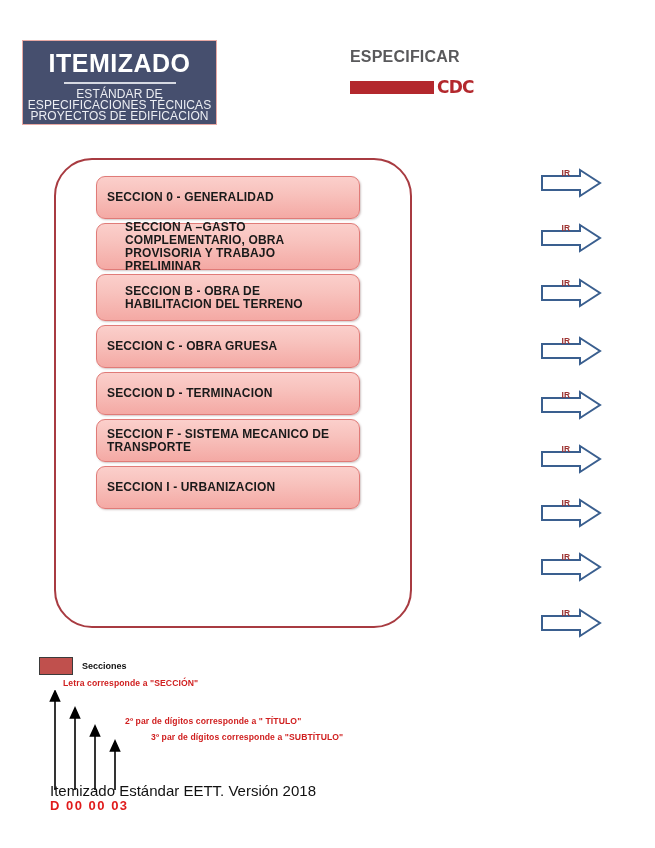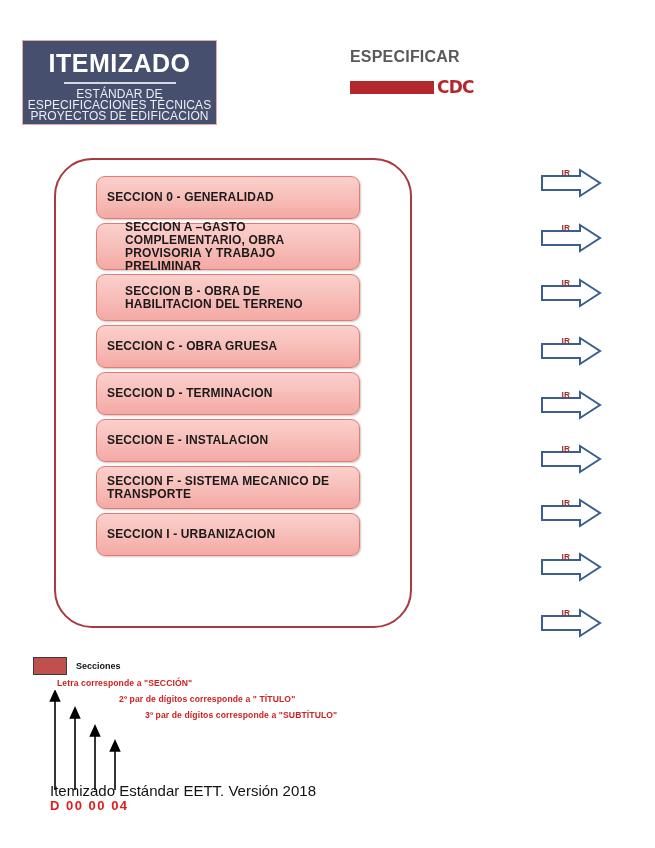--- a/index.html
+++ b/index.html
@@ -148,21 +148,21 @@
     text-align: center;
     font-size: 8.5px;
     font-weight: bold;
     color: #9d3331;
     letter-spacing: 0.3px;
   }
 
   
   #legend {
     position: absolute;
-    left: 33px;
+    left: 39px;
     top: 657px;
     width: 330px;
   }
   #legend-head {
     display: flex;
     align-items: center;
   }
   #legend-swatch {
     width: 34px;
     height: 18px;
@@ -179,21 +179,21 @@
   .legend-line {
     font-size: 8.6px;
     font-weight: bold;
     color: #d01f1f;
     line-height: 16px;
     letter-spacing: 0.1px;
     white-space: nowrap;
   }
   .ll-0 { margin-left: 24px; }
   .ll-1 { margin-left: 56px; }
-  .ll-2 { margin-left: 86px; }
+  .ll-2 { margin-left: 86px; margin-top: 22px; }
   .ll-3 { margin-left: 112px; }
 
   
   #pointer-arrows {
     position: absolute;
     left: 44px;
     top: 690px;
     width: 200px;
     height: 100px;
   }
@@ -244,23 +244,20 @@
       <div class="section-label">SECCION A –GASTO COMPLEMENTARIO, OBRA PROVISORIA Y TRABAJO PRELIMINAR</div>
     </div>
     <div class="section-box h2">
       <div class="section-label">SECCION B - OBRA DE HABILITACION DEL TERRENO</div>
     </div>
     <div class="section-box h1">
       <div class="section-label">SECCION C - OBRA GRUESA</div>
     </div>
     <div class="section-box h1">
       <div class="section-label">SECCION D - TERMINACION</div>
-    </div>
-    <div class="section-box h1">
-      <div class="section-label">SECCION E - INSTALACION</div>
     </div>
     <div class="section-box h1">
       <div class="section-label">SECCION F - SISTEMA MECANICO DE TRANSPORTE</div>
     </div>
     <div class="section-box h1">
       <div class="section-label">SECCION I - URBANIZACION</div>
     </div>
   </div>
 
 <div id="ir-column">
@@ -339,13 +336,13 @@
       <polygon points="31,18 26.5,28 35.5,28"></polygon>
       <line x1="51" y1="100" x2="51" y2="43"></line>
       <polygon points="51,36 46.5,46 55.5,46"></polygon>
       <line x1="71" y1="100" x2="71" y2="58"></line>
       <polygon points="71,51 66.5,61 75.5,61"></polygon>
     </g>
   </svg>
 </div>
 
 <div id="footer-version">Itemizado Estándar EETT. Versión 2018</div>
-<div id="footer-code">D  00  00   04</div>
+<div id="footer-code">D  00  00   03</div>
 
 </body></html>

